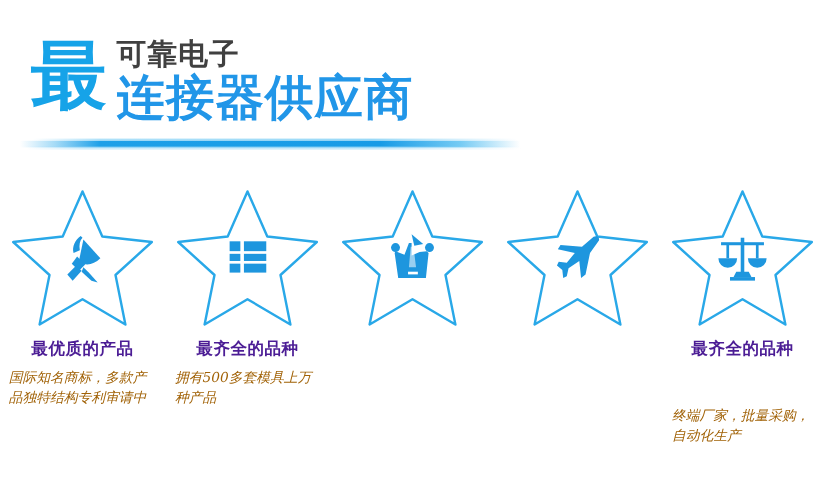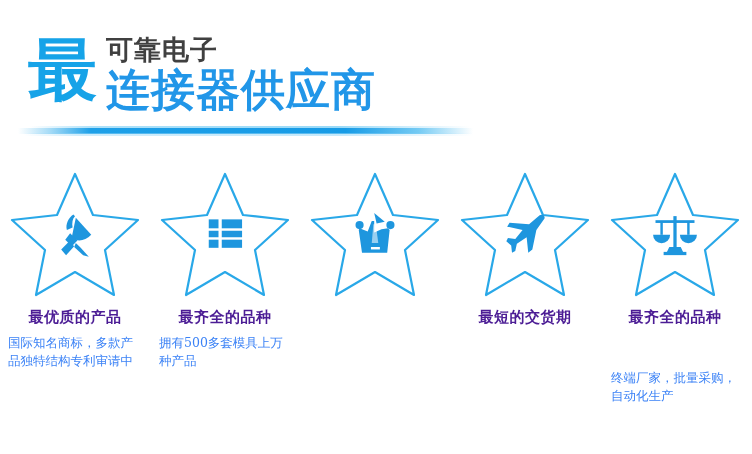--- a/index.html
+++ b/index.html
@@ -169,24 +169,25 @@
     color: #4c1d95;
     letter-spacing: 0.5px;
     white-space: nowrap;
   }
 
   .feat-desc {
     margin-top: 7px;
     font-family: "DejaVu Serif", "Liberation Serif", serif;
     font-size: 12.5px;
     line-height: 1.42;
-    color: #3b82f6;
+    color: #a16207;
     width: 134px;
     text-align: left;
     word-break: break-all;
+    font-style: italic;
   }
 
   
   .feature:nth-child(1) .feat-desc { padding-left: 0px; }
   .feature:nth-child(2) .feat-desc { padding-left: 2px; }
   .feature:nth-child(3) .feat-desc { padding-left: 2px; }
   .feature:nth-child(4) .feat-desc { padding-left: 2px; }
   .feature:nth-child(5) .feat-desc { padding-left: 6px; margin-top: 42px; }
 </style>
 </head>
@@ -278,21 +279,20 @@
           <path d="M68 6 L86 47 L131 52 L98 82 L107 127 L68 104 L29 127 L38 82 L5 52 L50 47 Z" fill="none" stroke="#29A8E8" stroke-width="2.2" stroke-linejoin="round"></path>
         </svg>
         <div class="glyph">
           <svg viewBox="0 0 64 64">
             <g fill="#1E96DE">
               <path d="M50 9 C53 7 57 9 56 13 L46 27 L41 51 L36 55 L34 36 L22 44 L20 53 L16 55 L15 46 L9 41 L11 37 L20 38 L29 27 L10 23 L13 18 L37 20 Z"></path>
             </g>
           </svg>
         </div>
       </div>
-      <div class="feat-title">最短的交货期</div>
     </div>
 
     <div class="feature">
       <div class="star-wrap">
         <svg viewBox="0 0 136 132">
           <path d="M68 6 L86 47 L131 52 L98 82 L107 127 L68 104 L29 127 L38 82 L5 52 L50 47 Z" fill="none" stroke="#29A8E8" stroke-width="2.2" stroke-linejoin="round"></path>
         </svg>
         <div class="glyph">
           <svg viewBox="0 0 64 64">
             <g fill="#1E96DE">

